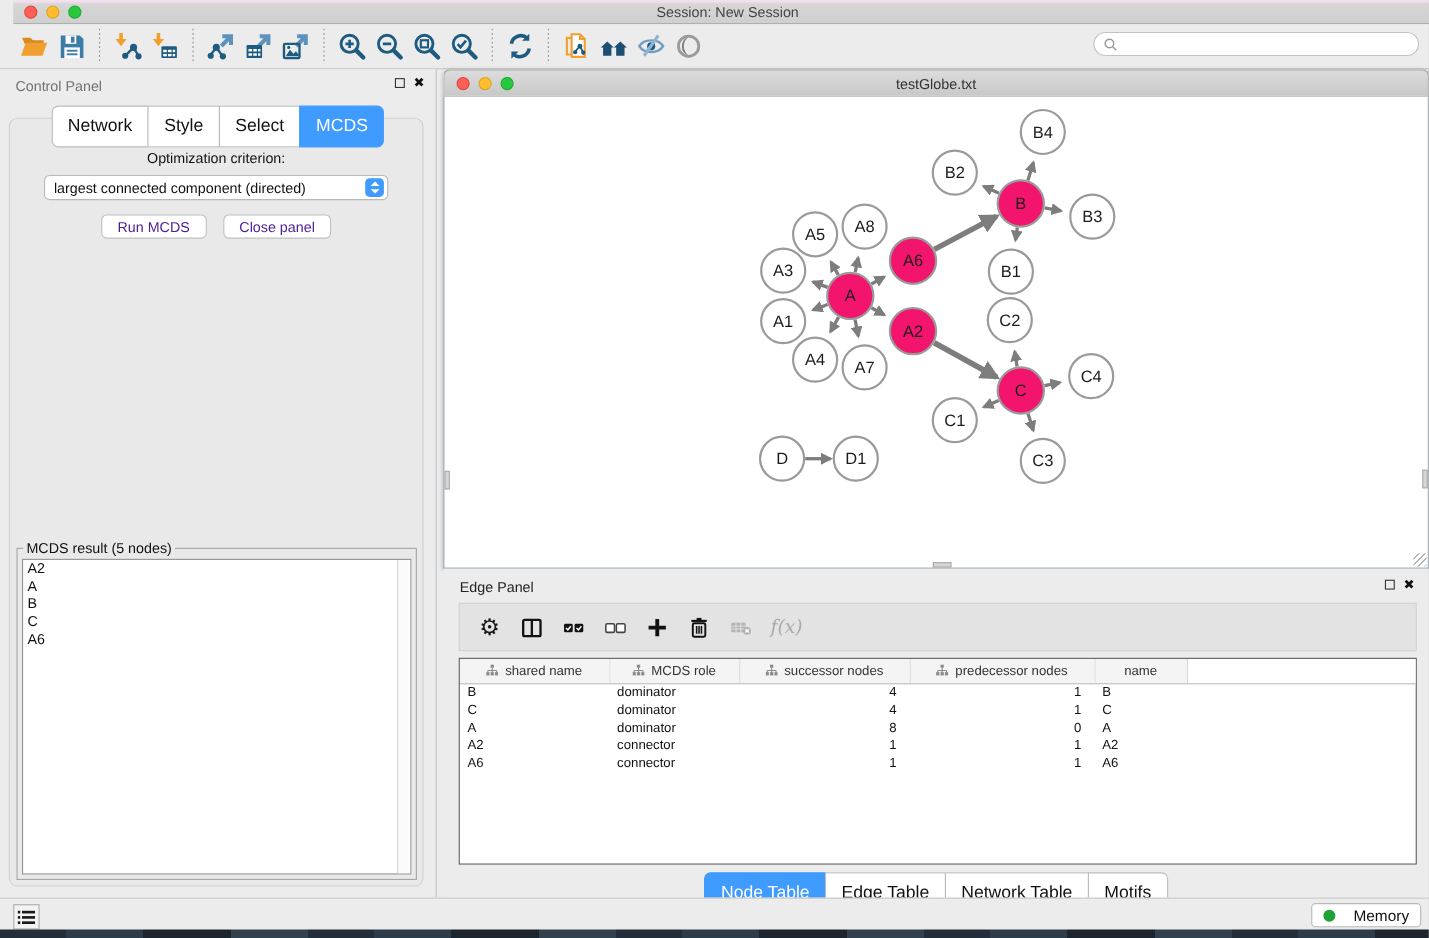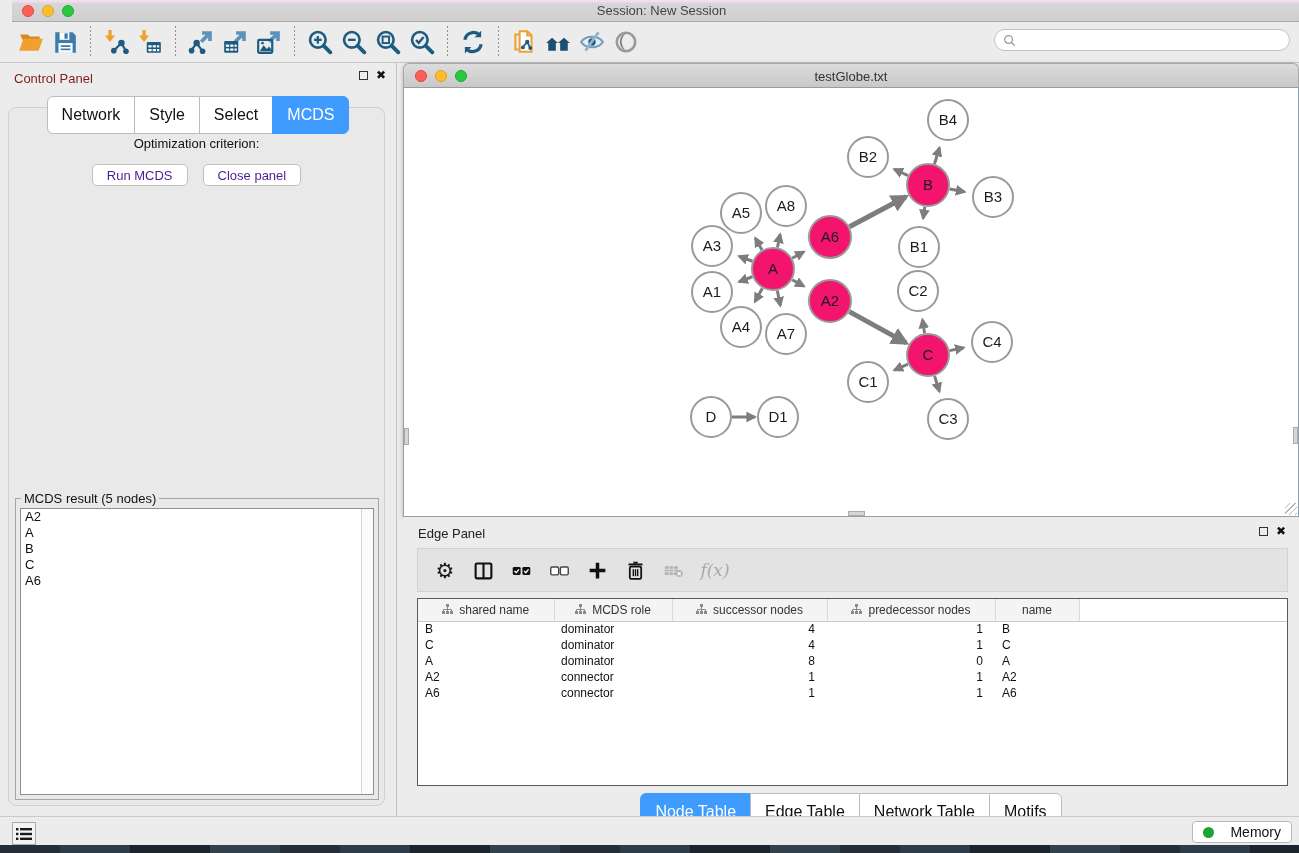--- a/index.html
+++ b/index.html
@@ -28,21 +28,21 @@
     background-image:linear-gradient(#8f8f8f 40%, transparent 40%); background-size:1px 4px; }
   .searchbox { position:absolute; right:9px; top:7px; width:296px; height:22px; background:#fff;
     border:1px solid #c2c2c2; border-radius:11px; display:flex; align-items:center; padding-left:8px; }
   .searchbox svg { width:13px; height:13px; }
   .searchbox input { border:none; outline:none; flex:1; font-size:12px; background:transparent; padding:0 8px 0 4px;}
 
   
   .control-panel { position:absolute; left:0; top:63px; width:397px; height:753px; background:#ececec;
     border-right:1px solid #c2c2c2; }
   .cp-header { position:relative; height:28px; }
-  .cp-title { position:absolute; left:14px; top:8px; font-size:13px; color:#7f1d1d; }
+  .cp-title { position:absolute; left:14px; top:8px; font-size:13px; color:#737373; }
   .panel-icons { position:absolute; right:10px; top:8px; display:flex; gap:8px; align-items:center; }
   .float-icon { width:9px; height:9px; border:1.5px solid #333; display:inline-block; }
   .close-icon { font-size:12px; color:#111; font-weight:bold; line-height:9px; }
   .cp-tabs { position:absolute; left:0; right:0; top:33px; display:flex; justify-content:center; z-index:3; }
   .tab { height:38px; padding:0 14px; background:#fff; border:1px solid #bcbcbc; font-size:16px;
     color:#111; display:flex; align-items:center; margin-left:-1px; }
   .tab:first-child { border-radius:6px 0 0 6px; margin-left:0; }
   .tab:last-child { border-radius:0 6px 6px 0; }
   .tab.active { background:#3f9bfd; border-color:#3f9bfd; color:#fff; }
   .cp-body { position:absolute; left:8px; right:11px; top:44px; bottom:10px; background:#e9e9e9;
@@ -306,20 +306,24 @@
       </span>
     </div>
     <div class="cp-tabs">
       <div class="tab">Network</div>
       <div class="tab">Style</div>
       <div class="tab">Select</div>
       <div class="tab active">MCDS</div>
     </div>
     <div class="cp-body">
       <div class="opt-label">Optimization criterion:</div>
+      <div class="opt-select">
+        <span>largest connected component (directed)</span>
+        <span class="stepper"></span>
+      </div>
       <div class="cp-buttons">
         <div class="btn">Run MCDS</div>
         <div class="btn">Close panel</div>
       </div>
       <div class="result-fieldset">
         <span class="result-legend">MCDS result (5 nodes)</span>
         <div class="result-list" id="result-list">
           <div class="result-scroll"></div>
         <div class="result-item">A2</div>
             <div class="result-item">A</div>

